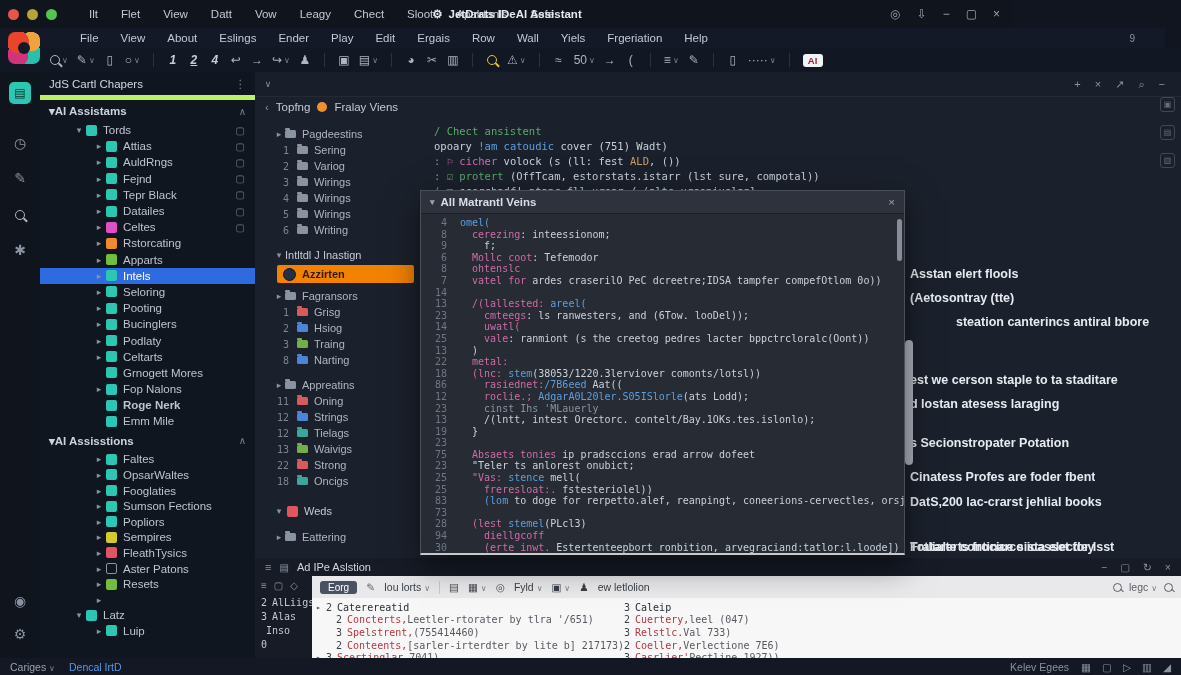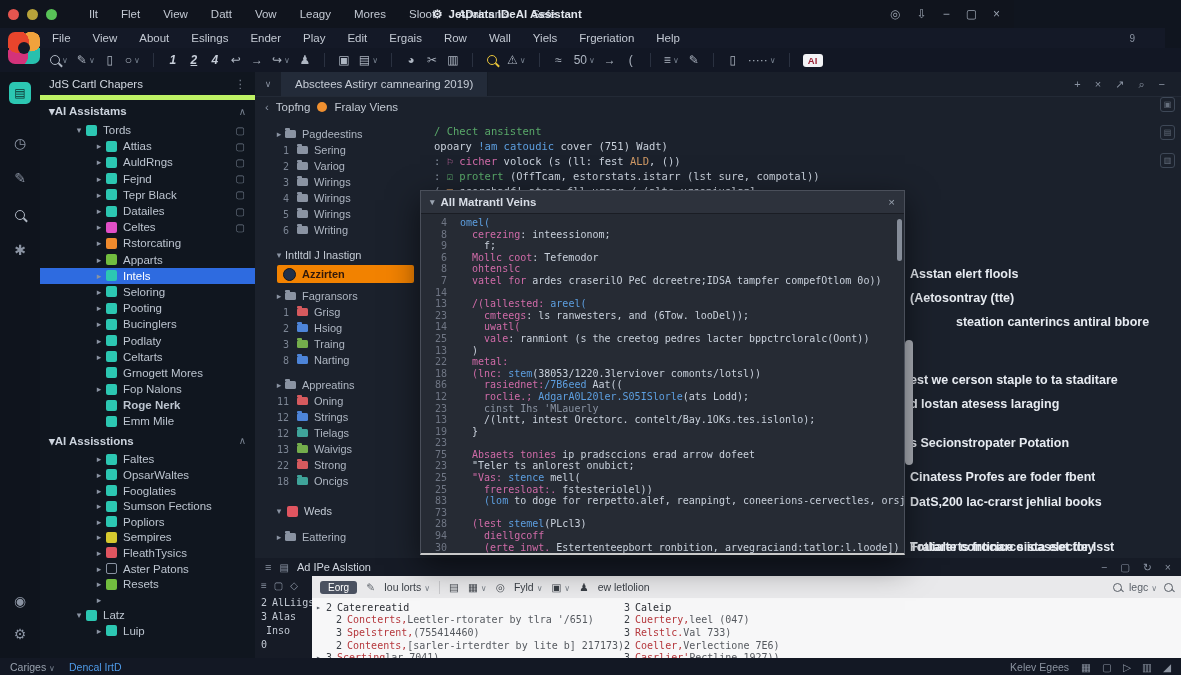--- a/index.html
+++ b/index.html
@@ -12,21 +12,21 @@
   #titlebar{top:0;left:0;width:1014px;height:28px;background:#10141d;display:flex;align-items:center}
   .tl{width:11px;height:11px;border-radius:50%;margin-left:8px;display:inline-block}
   #tb-menus{display:flex;gap:23px;margin-left:32px;font-size:11.5px;color:#c3c9d3}
   #tb-title{position:absolute;left:50%;transform:translateX(-50%);display:flex;gap:6px;align-items:center;
             font-size:11.5px;font-weight:bold;color:#e3e7ee}
   #tb-icons{margin-left:auto;display:flex;gap:16px;margin-right:14px;color:#9aa3b0;font-size:12px}
   #tb-icons span{cursor:default}
 
   
   #menubar{top:28px;left:0;width:1165px;height:20px;background:#141927;display:flex;align-items:center;
-           padding-left:52px;gap:22px;font-size:11.5px;color:#c3c9d3;box-sizing:border-box}
+           padding-left:80px;gap:22px;font-size:11.5px;color:#c3c9d3;box-sizing:border-box}
   #menu-badge{margin-left:auto;margin-right:30px;color:#8a93a2;font-size:10px}
   #logo{top:32px;left:8px;width:32px;height:32px;border-radius:7px;z-index:5;
         background:radial-gradient(circle at 30% 30%,#e8452c 0 35%,transparent 36%),
                    radial-gradient(circle at 72% 30%,#f0a23c 0 30%,transparent 31%),
                    radial-gradient(circle at 30% 74%,#d4327a 0 32%,transparent 33%),
                    radial-gradient(circle at 72% 74%,#27c0ae 0 34%,transparent 35%),#141927}
   #logo::after{content:"";position:absolute;left:10px;top:10px;width:12px;height:12px;border-radius:50%;background:#141927}
 
   
   #toolbar{top:48px;left:0;width:1181px;height:24px;background:#121724;display:flex;align-items:center;
@@ -156,21 +156,21 @@
   <span class="tl" style="background:#e5554f"></span>
   <span class="tl" style="background:#b8a33a"></span>
   <span class="tl" style="background:#58c257"></span>
   <div id="tb-menus">
       <span>Ilt</span>
       <span>Flet</span>
       <span>View</span>
       <span>Datt</span>
       <span>Vow</span>
       <span>Leagy</span>
-      <span>Mores</span>
+      <span>Chect</span>
       <span>Sloot</span>
       <span>Apalrtanls</span>
       <span>Sefe</span>
     </div>
   <div id="tb-title">
     <span>⚙</span>
     <span>JetDrats IDeAl Assistant</span>
   </div>
   <div id="tb-icons">
       <span>◎</span>
@@ -488,23 +488,20 @@
         <span class="ar">▸</span>
         <span class="ic teal"></span>
         <span>Luip</span>
       </div>
     </div>
 </div>
 
 <div id="main" class="abs">
   <div id="tabbar">
     <span id="tab-chev">∨</span>
-    <div id="etab">
-      <span>Absctees Astiryr camnearing 2019)</span>
-    </div>
     <div id="tab-icons">
         <span>+</span>
         <span>×</span>
         <span>↗</span>
         <span>⌕</span>
         <span>−</span>
       </div>
   </div>
   <div id="breadcrumb">
     <span class="back">‹</span>

